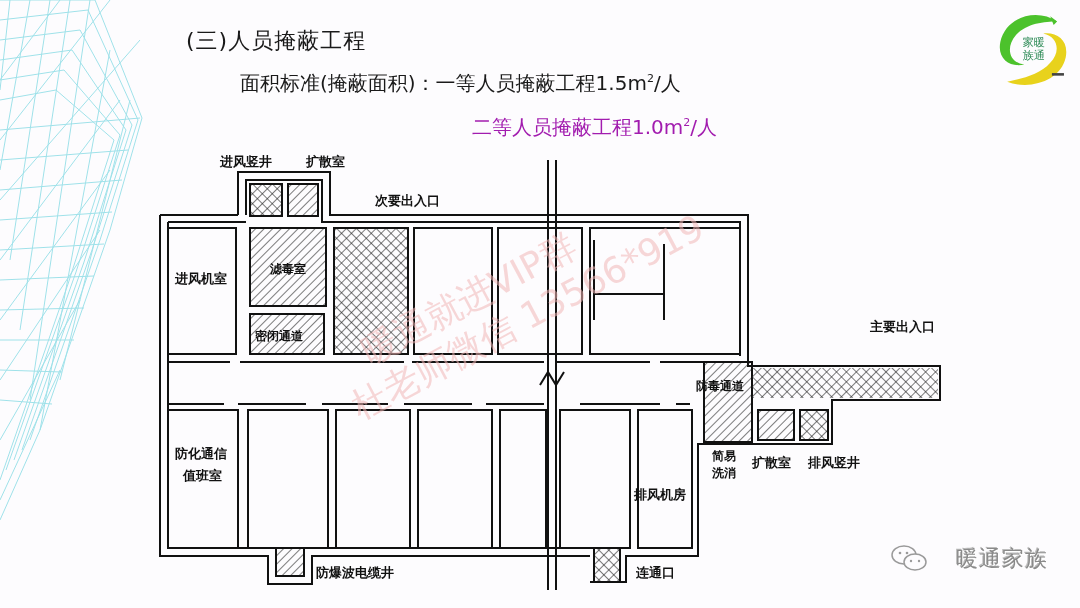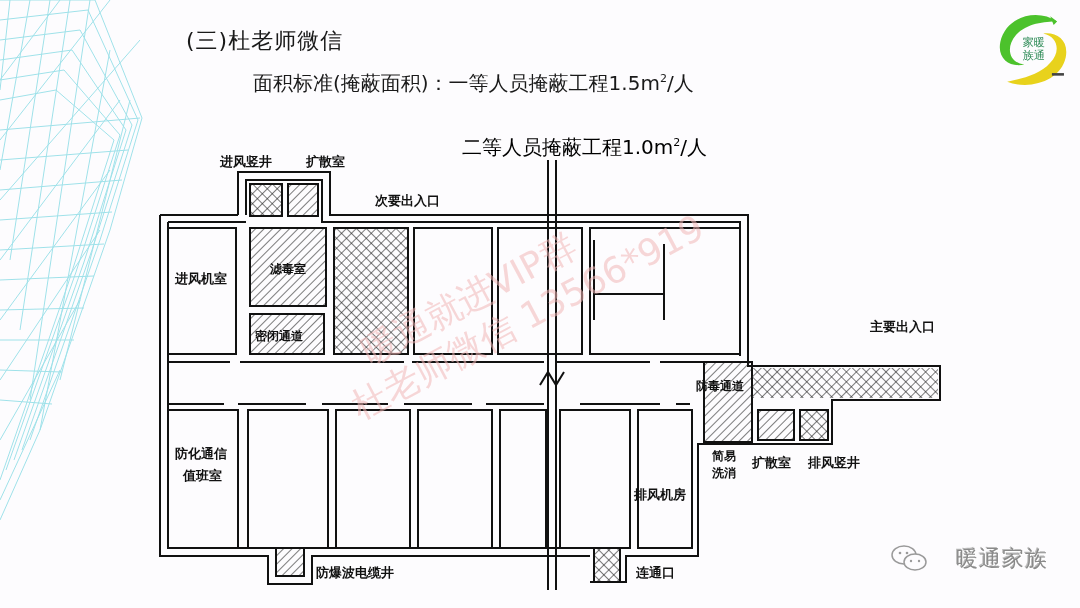--- a/index.html
+++ b/index.html
@@ -1,21 +1,21 @@
 <!DOCTYPE html>
 <html><head>
 <meta charset="utf-8">
 <style>
   html, body { margin: 0; padding: 0; }
   body { width: 1080px; height: 608px; overflow: hidden; background: #fdfcfe; position: relative; font-family: "DejaVu Sans", sans-serif; }
   .slide { position: absolute; left: 0; top: 0; width: 1080px; height: 608px; }
   .deco { position: absolute; left: 0; top: 0; width: 150px; height: 608px; }
   .heading { position: absolute; left: 186px; top: 26px; font-size: 22px; color: #1a1a1a; letter-spacing: 1px; white-space: nowrap; }
-  .line1 { position: absolute; left: 253px; top: 70px; font-size: 20px; color: #1a1a1a; white-space: nowrap; }
-  .line2 { position: absolute; left: 462px; top: 114px; font-size: 20px; color: #000000; white-space: nowrap; margin-top: 20px; }
+  .line1 { position: absolute; left: 240px; top: 70px; font-size: 20px; color: #1a1a1a; white-space: nowrap; }
+  .line2 { position: absolute; left: 472px; top: 114px; font-size: 20px; color: #a21caf; white-space: nowrap; }
   sup { font-size: 11px; }
   .logo { position: absolute; left: 990px; top: 6px; width: 86px; height: 86px; }
   .plan { position: absolute; left: 0; top: 0; width: 1080px; height: 608px; }
   .plan text { font-family: "DejaVu Sans", sans-serif; font-weight: bold; fill: #111; }
   .wm { position: absolute; left: 0; top: 0; width: 1080px; height: 608px; pointer-events: none; }
   .brand { position: absolute; left: 890px; top: 544px; display: flex; align-items: center; gap: 26px; }
   .brand-text { font-size: 22px; color: #8a8a8a; letter-spacing: 1px; text-shadow: 1px 1px 0 #fff, -1px -1px 0 #bdbdbd; }
 </style>
 </head>
 <body>
@@ -51,21 +51,21 @@
         <path d="M0,260 L120,100"></path>
       <path d="M0,320 L110,170"></path>
         <path d="M0,380 L100,230"></path>
         <path d="M0,440 L80,300"></path>
       <path d="M0,500 L60,370"></path>
         <path d="M0,140 L110,0"></path>
         <path d="M0,80 L60,0"></path>
     </g>
   </svg>
 
-  <div class="heading">(三)杜老师微信</div>
+  <div class="heading">(三)人员掩蔽工程</div>
 
   <div class="line1">
     <span>面积标准(掩蔽面积)：</span><span>一等人员掩蔽工程1.5m</span><sup>2</sup><span>/人</span>
   </div>
   <div class="line2">
     <span>二等人员掩蔽工程1.0m</span><sup>2</sup><span>/人</span>
   </div>
 
   <svg class="logo" viewBox="0 0 100 100">
     <path d="M78,18 C55,2 18,12 12,42 C8,62 24,72 40,68 C22,66 18,48 30,34 C42,20 64,18 78,18 Z" fill="#4cc22c"></path>

